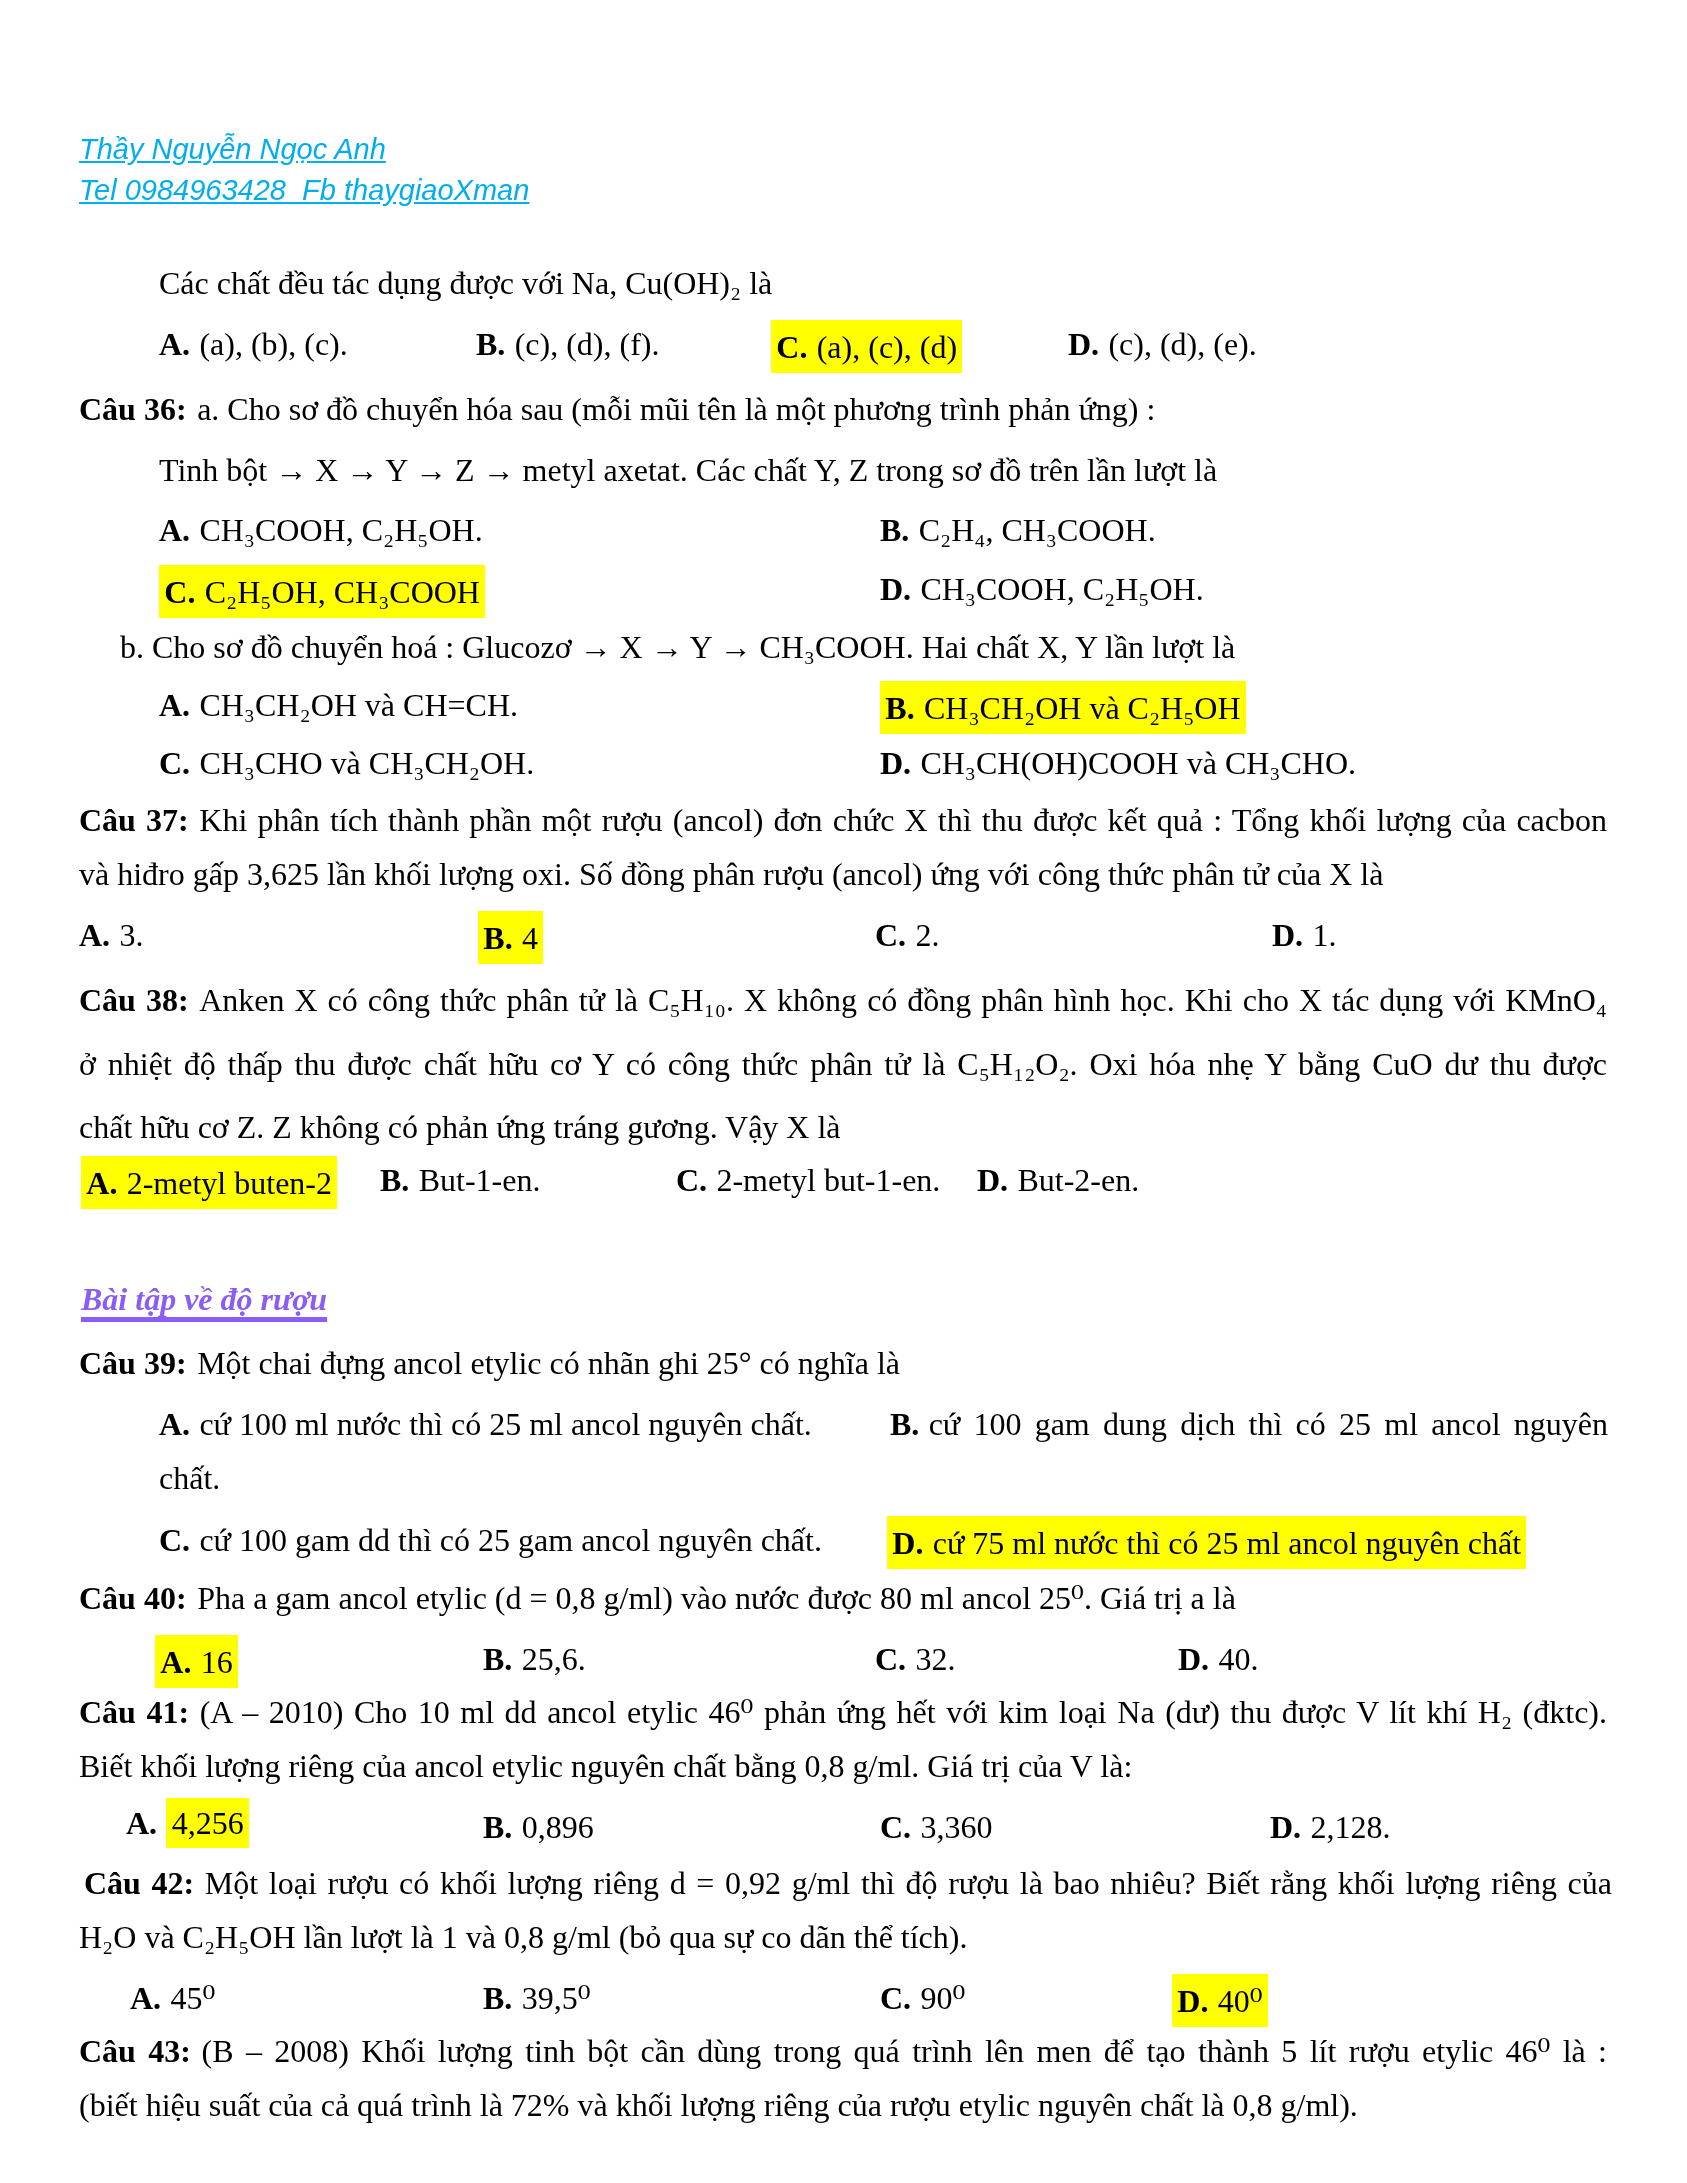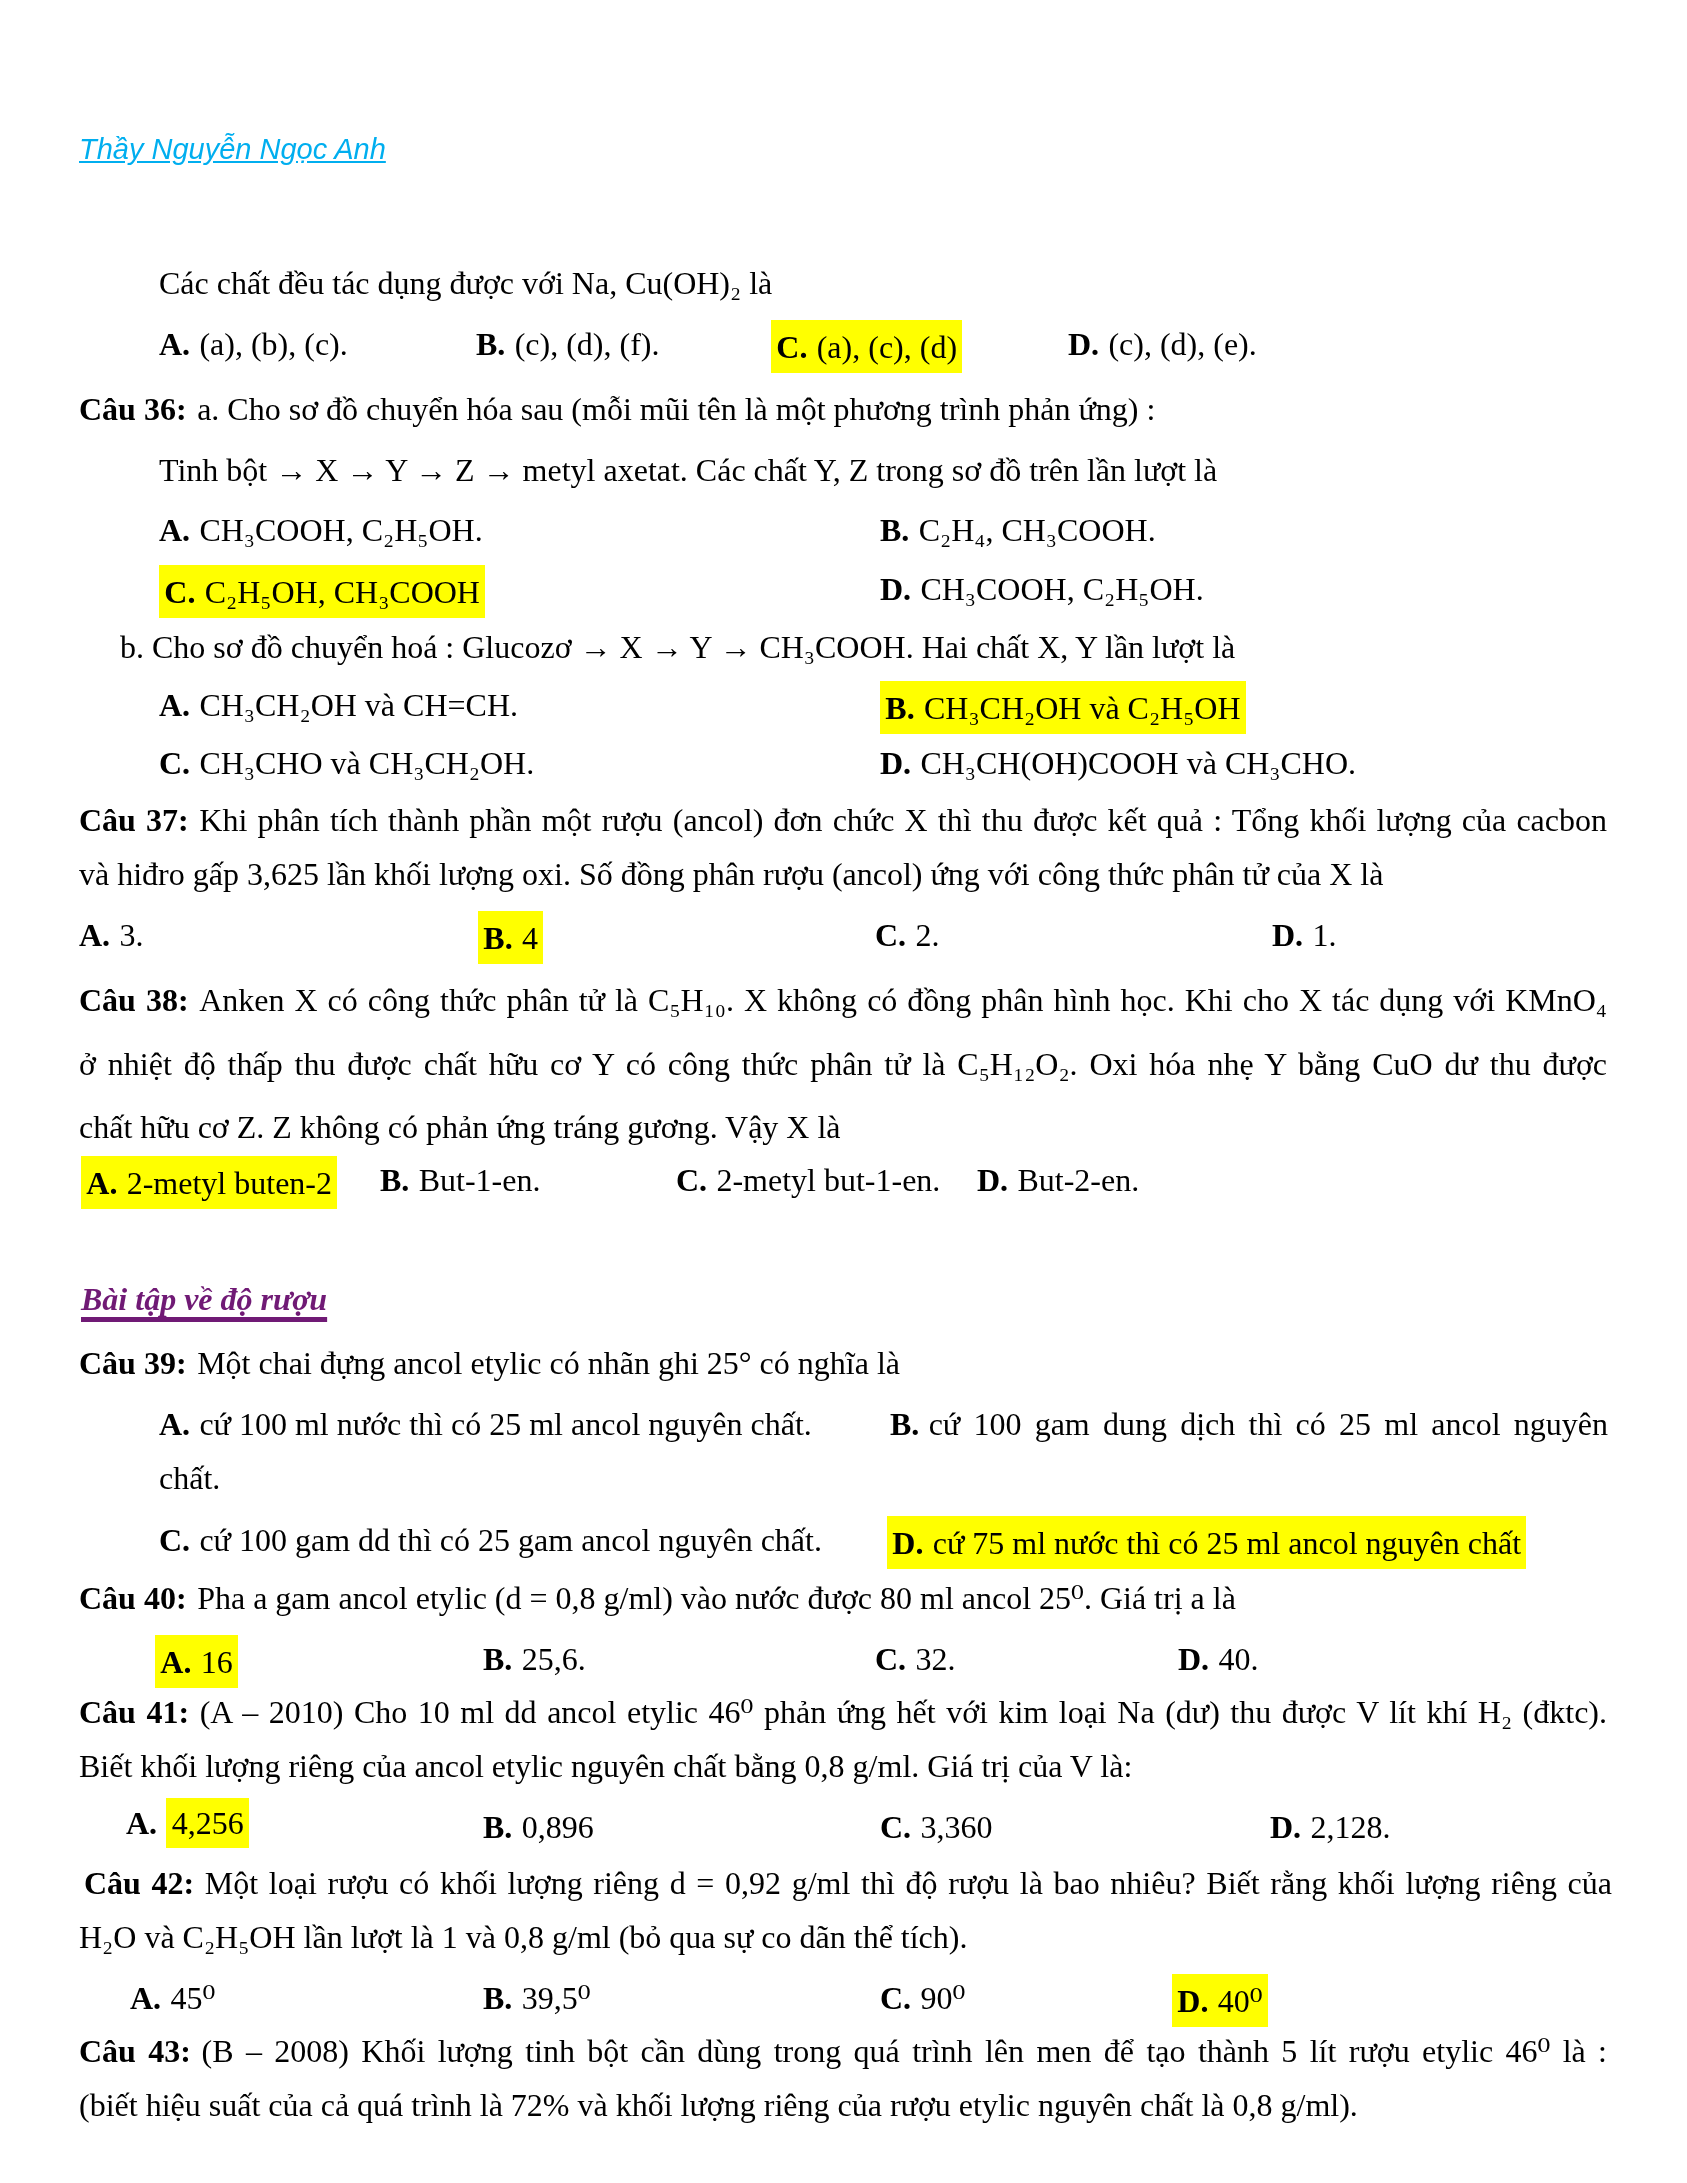--- a/index.html
+++ b/index.html
@@ -18,30 +18,31 @@
   .opt-label{font-weight:bold;margin-right:9.3px;}
   .opt{position:absolute;white-space:nowrap;line-height:1.25;}
   .hl{background:#FFFF00;padding:6.6px 5.3px;}
   .header-line{
     font-family:"Liberation Sans","DejaVu Sans",sans-serif;
     font-style:italic;font-size:29px;line-height:1.3;
     color:#00AEEF;text-decoration:underline;white-space:pre;
   }
   .section-title{
     font-weight:bold;font-style:italic;font-size:32px;
-    color:#701a75;text-decoration:underline;
+    color:#8b5cf6;text-decoration:underline;
     text-decoration-thickness:4.6px;text-underline-offset:6.6px;
   }
 </style>
 </head>
 <body>
 
 <div class="page">
 
   <div class="abs header-line" style="left:79px;top:93px">Thầy Nguyễn Ngọc Anh</div>
+  <div class="abs header-line" style="left:79px;top:134px">Tel 0984963428  Fb thaygiaoXman</div>
 
   <div class="abs" style="left:159px;top:225px">Các chất đều tác dụng được với Na, Cu(OH)₂ là</div>
 
   <span class="opt" style="left:159px;top:286px"><b class="opt-label">A.</b><span>(a), (b), (c).</span></span>
   <span class="opt" style="left:476px;top:286px"><b class="opt-label">B.</b><span>(c), (d), (f).</span></span>
   <span class="opt hl" style="left:771px;top:282px"><b class="opt-label">C.</b><span>(a), (c), (d)</span></span>
   <span class="opt" style="left:1068px;top:286px"><b class="opt-label">D.</b><span>(c), (d), (e).</span></span>
 
   <div class="abs" style="left:79px;top:351px"><b class="qlabel">Câu 36:</b><span>a. Cho sơ đồ chuyển hóa sau (mỗi mũi tên là một phương trình phản ứng) :</span></div>
   <div class="abs" style="left:159px;top:412px">Tinh bột → X → Y → Z → metyl axetat. Các chất Y, Z trong sơ đồ trên lần lượt là</div>

